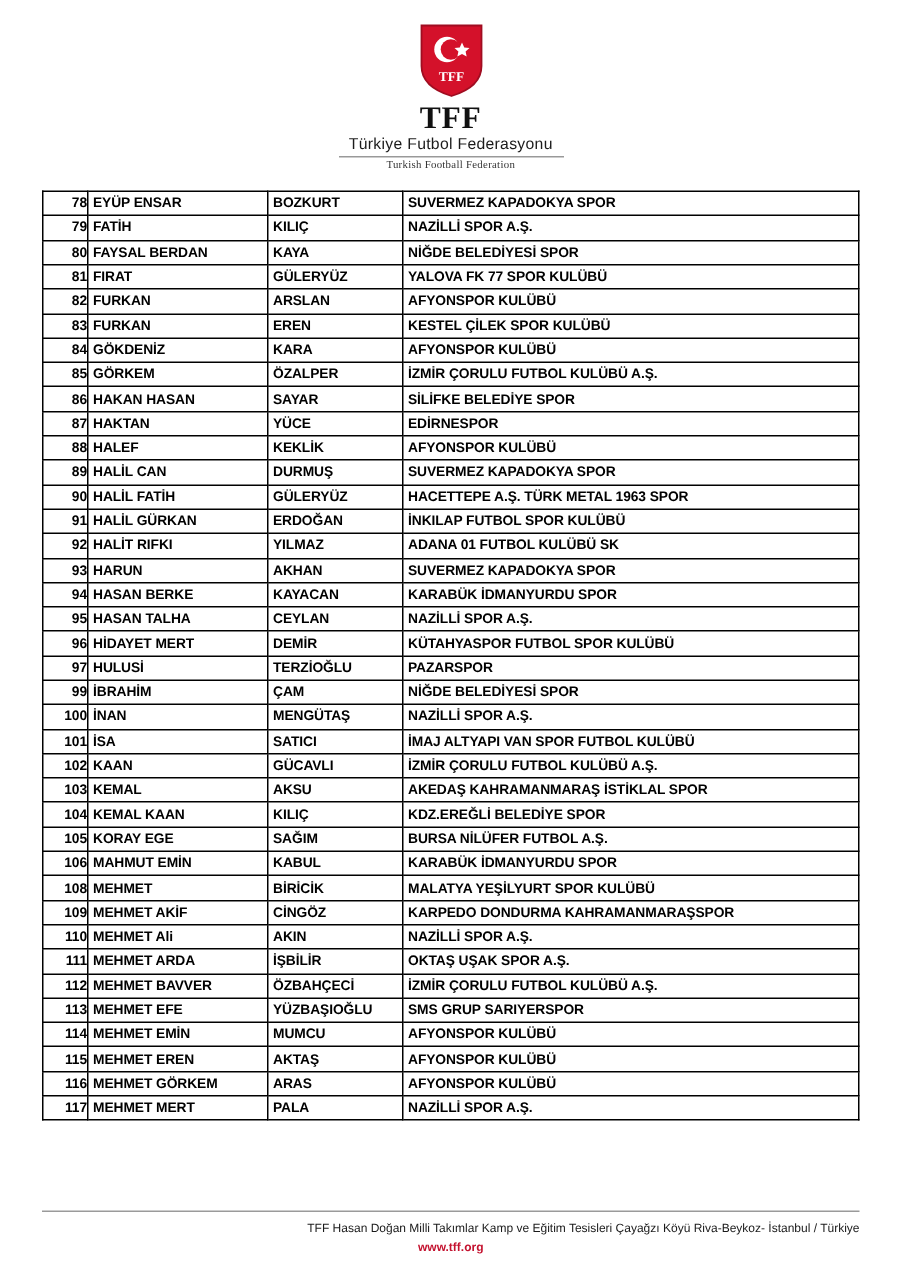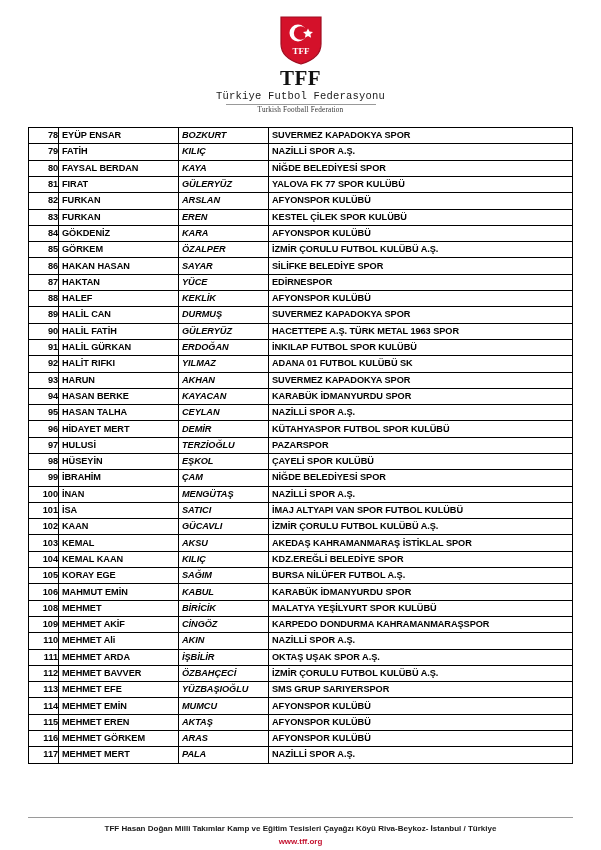--- a/index.html
+++ b/index.html
@@ -12,21 +12,21 @@
     height: 850px;
     font-family: "Liberation Sans", sans-serif;
     color: #000000;
     position: relative;
     overflow: hidden;
   }
   .page {
     width: 601px;
     height: 850px;
     box-sizing: border-box;
-    padding: 14px 28px 2px 28px;
+    padding: 14px 28px 12px 28px;
     display: flex;
     flex-direction: column;
   }
 
   
   .header {
     text-align: center;
     margin-bottom: 6px;
   }
   .crest {
@@ -38,21 +38,21 @@
   .crest svg { display: block; }
   .tff-word {
     font-family: "Liberation Serif", serif;
     font-weight: bold;
     font-size: 21px;
     letter-spacing: 0.5px;
     line-height: 1.05;
     color: #111;
   }
   .tff-tr {
-    font-family: Liberation Mono, monospace;
+    font-family: Liberation Sans, sans-serif;
     font-size: 10.5px;
     color: #1b1b1b;
     margin-top: 1px;
     letter-spacing: 0.2px;
   }
   .tff-rule {
     width: 150px;
     height: 1px;
     background: #999;
     margin: 2px auto 1px auto;
@@ -86,40 +86,41 @@
     vertical-align: middle;
     font-weight: bold;
     letter-spacing: -0.05px;
   }
   td.c-no {
     width: 26px;
     text-align: right;
     padding: 0 3px 0 0;
   }
   td.c-name { width: 116px; }
-  td.c-sur  { width: 86px; font-style: italic; }
+  td.c-sur  { width: 86px; }
   td.c-club { width: auto; }
 
   
   .footer {
     margin-top: auto;
     padding-top: 8px;
     text-align: center;
   }
   .footer-rule {
     width: 100%;
     height: 1px;
     background: #9a9a9a;
     margin-bottom: 5px;
   }
   .footer-line {
     font-size: 8px;
-    font-weight: bold;
+    font-weight: normal;
     color: #1a1a1a;
     line-height: 1.5;
+    text-align: right;
   }
   .footer-web {
     font-size: 8px;
     font-weight: bold;
     color: #c4122f;
     line-height: 1.5;
     margin-top: 1px;
   }
 </style>
 </head>
@@ -261,26 +262,20 @@
             <td class="c-sur">DEMİR</td>
             <td class="c-club">KÜTAHYASPOR FUTBOL SPOR KULÜBÜ</td>
           </tr>
         <tr>
             <td class="c-no">97</td>
             <td class="c-name">HULUSİ</td>
             <td class="c-sur">TERZİOĞLU</td>
             <td class="c-club">PAZARSPOR</td>
           </tr>
         <tr>
-            <td class="c-no">98</td>
-            <td class="c-name">HÜSEYİN</td>
-            <td class="c-sur">EŞKOL</td>
-            <td class="c-club">ÇAYELİ SPOR KULÜBÜ</td>
-          </tr>
-        <tr>
             <td class="c-no">99</td>
             <td class="c-name">İBRAHİM</td>
             <td class="c-sur">ÇAM</td>
             <td class="c-club">NİĞDE BELEDİYESİ SPOR</td>
           </tr>
         <tr>
             <td class="c-no">100</td>
             <td class="c-name">İNAN</td>
             <td class="c-sur">MENGÜTAŞ</td>
             <td class="c-club">NAZİLLİ SPOR A.Ş.</td>

